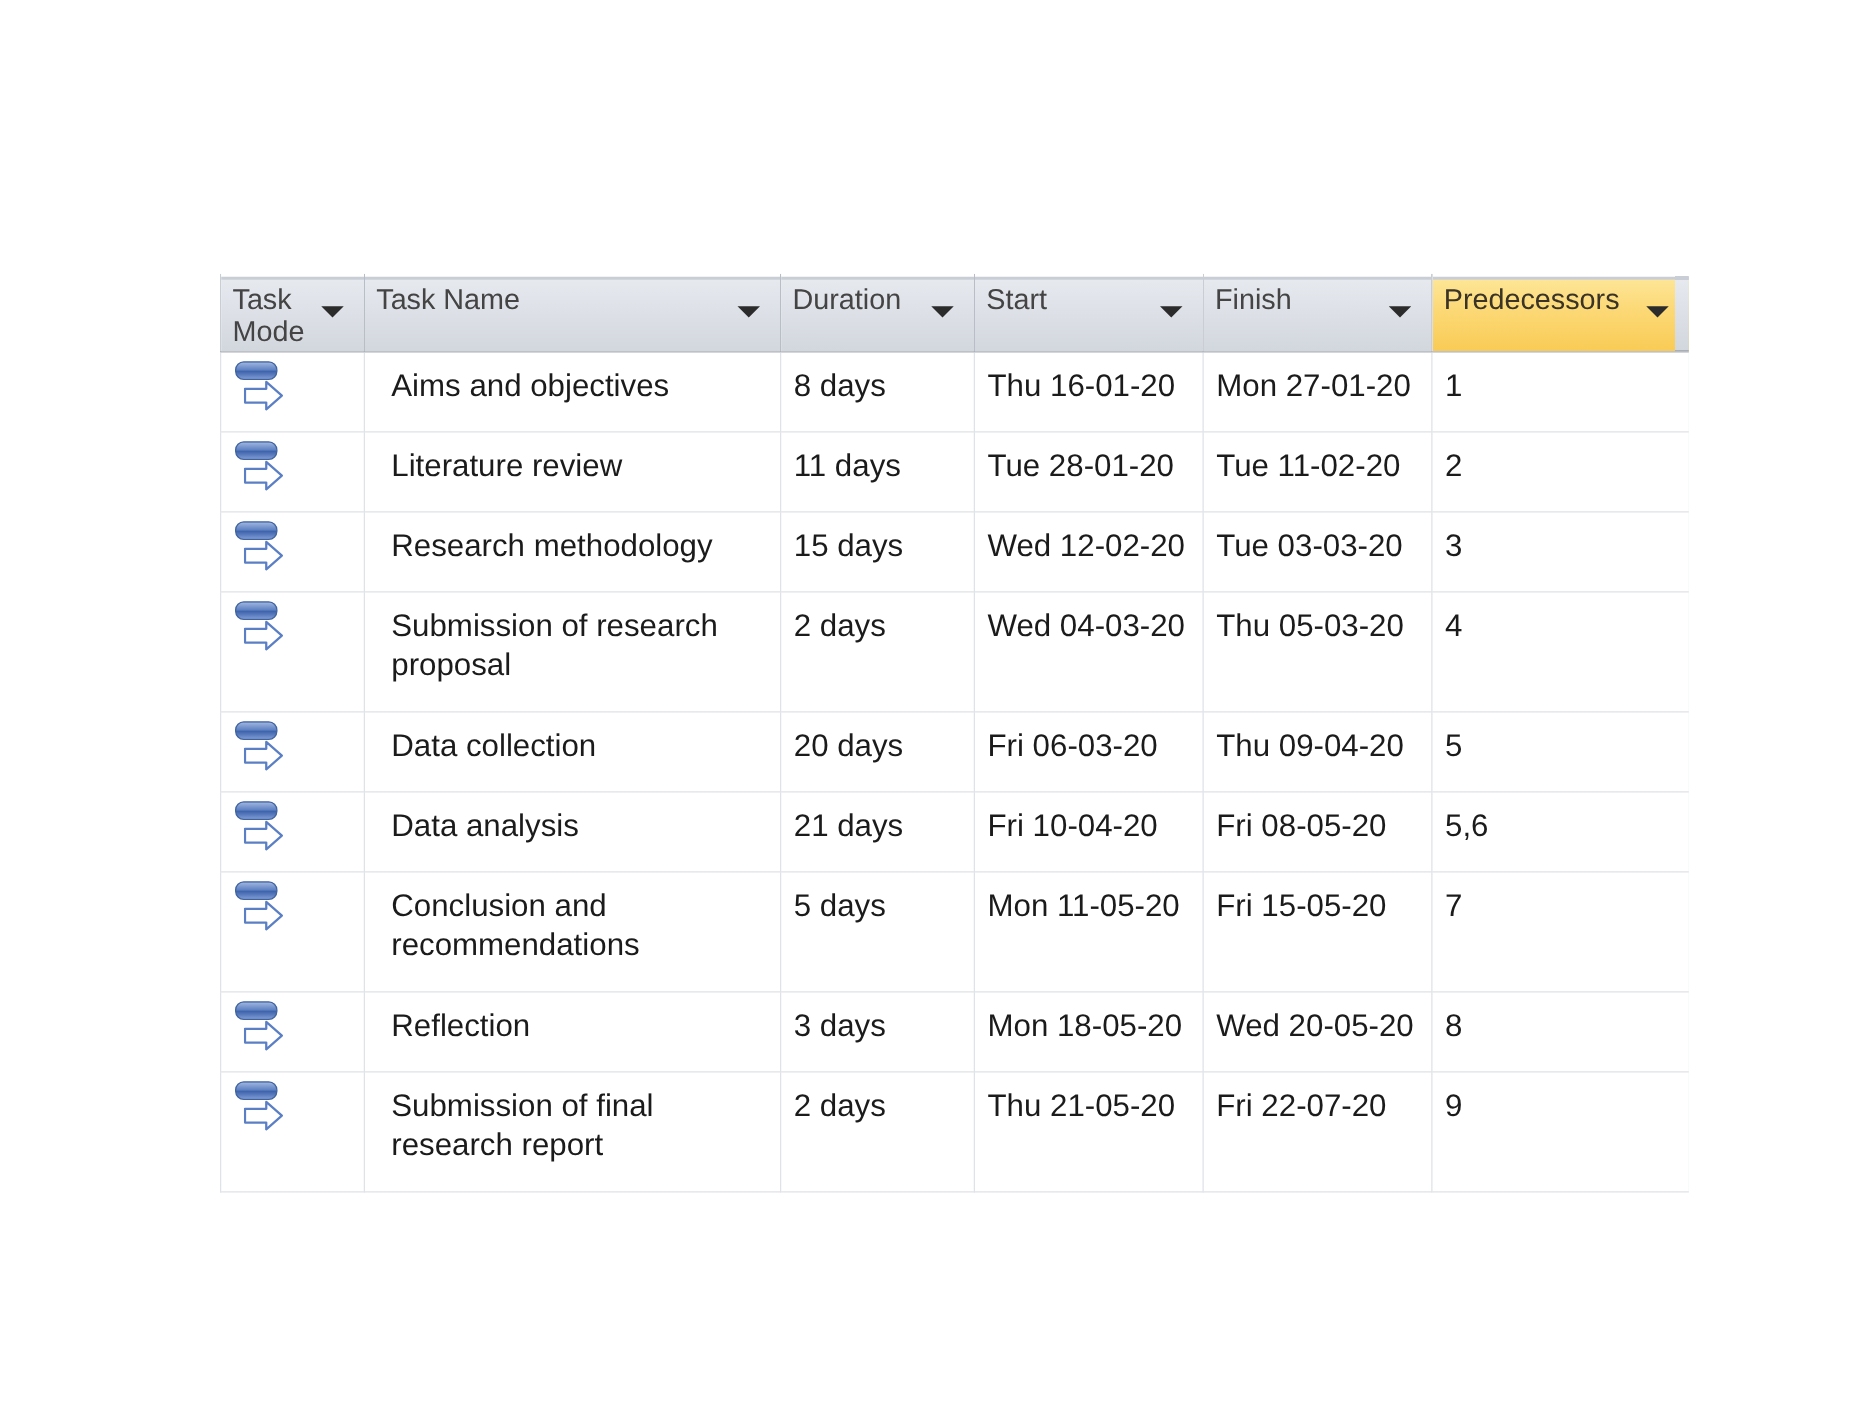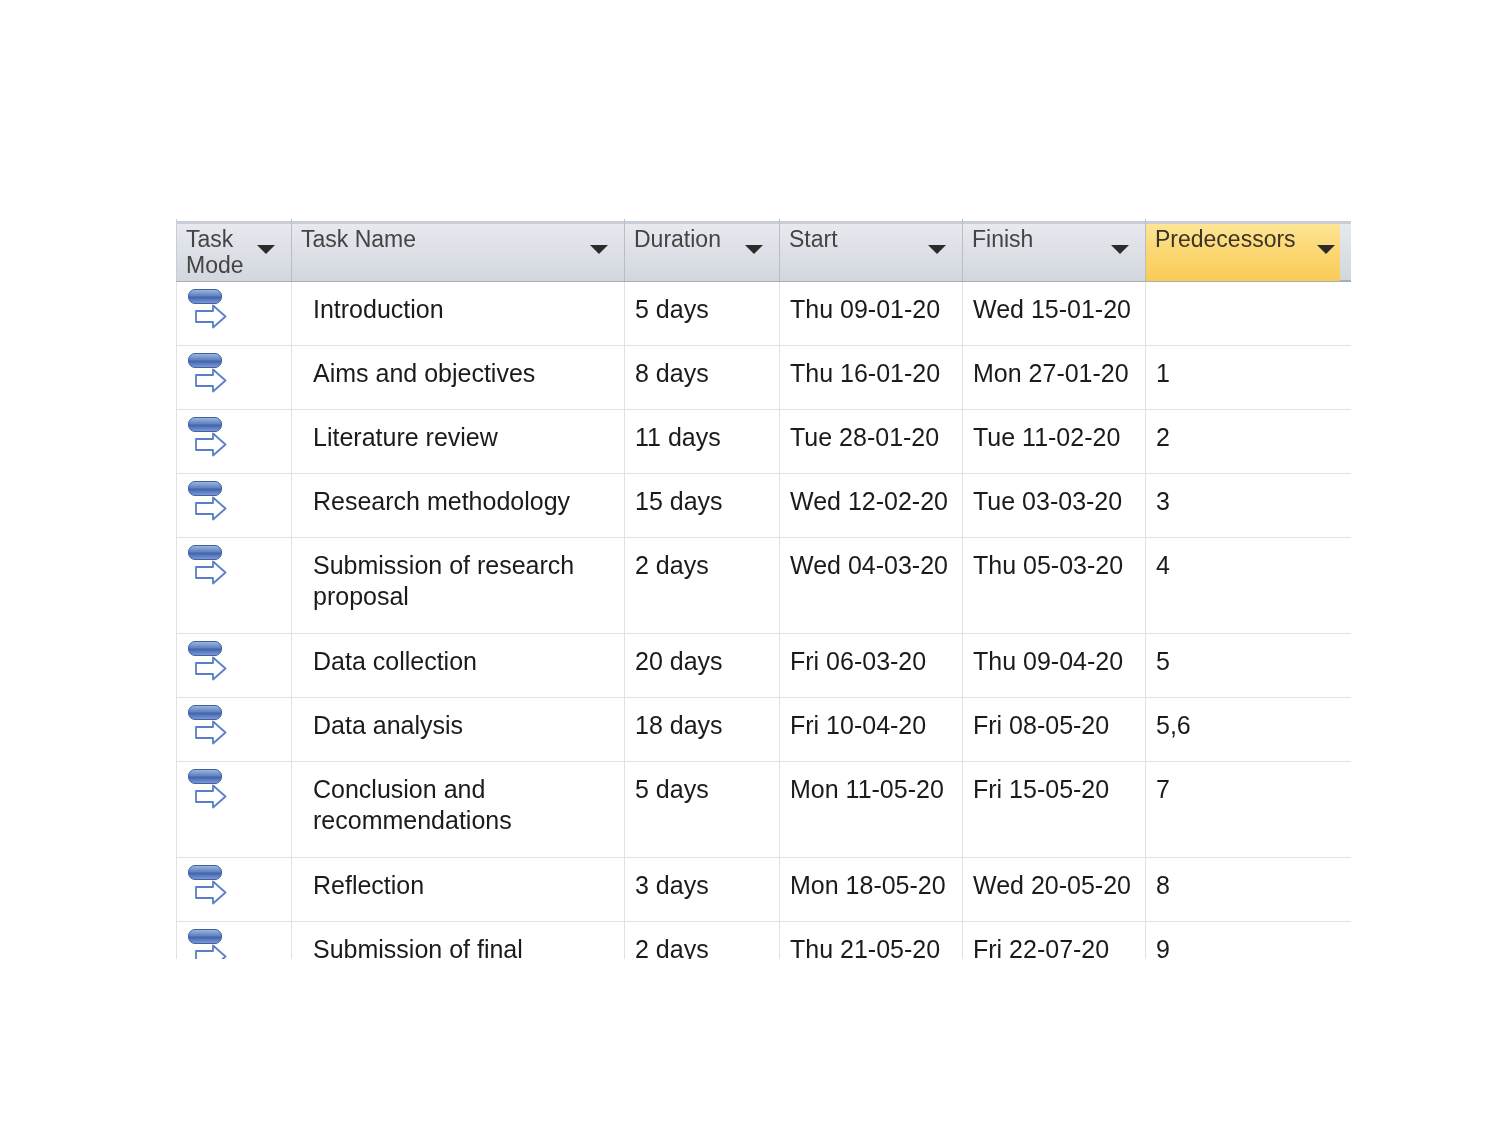--- a/index.html
+++ b/index.html
@@ -231,186 +231,159 @@
               <span class="cell">
                 <span class="taskmode-icon">
                   <span class="bar"></span>
                   <svg class="arrow" viewBox="0 0 32 26">
                     <path d="M1 7 H18 V1.5 L30.5 12.5 L18 23.5 V18 H1 Z" fill="#ffffff" stroke="#5b7fc4" stroke-width="1.8" stroke-linejoin="round"></path>
                   </svg>
                 </span>
               </span>
             </td>
             <td class="name-cell">
-              <span class="cell">Introduction</span>
-            </td>
-            <td>
-              <span class="cell">5 days</span>
-            </td>
-            <td>
-              <span class="cell">Thu 09-01-20</span>
-            </td>
-            <td>
-              <span class="cell">Wed 15-01-20</span>
-            </td>
-            <td>
-              <span class="cell"></span>
+              <span class="cell">Aims and objectives</span>
+            </td>
+            <td>
+              <span class="cell">8 days</span>
+            </td>
+            <td>
+              <span class="cell">Thu 16-01-20</span>
+            </td>
+            <td>
+              <span class="cell">Mon 27-01-20</span>
+            </td>
+            <td>
+              <span class="cell">1</span>
+            </td>
+          </tr>
+          <tr class="r1" style="height: 64px; padding-left: 16px;">
+            <td class="mode-cell">
+              <span class="cell">
+                <span class="taskmode-icon">
+                  <span class="bar"></span>
+                  <svg class="arrow" viewBox="0 0 32 26">
+                    <path d="M1 7 H18 V1.5 L30.5 12.5 L18 23.5 V18 H1 Z" fill="#ffffff" stroke="#5b7fc4" stroke-width="1.8" stroke-linejoin="round"></path>
+                  </svg>
+                </span>
+              </span>
+            </td>
+            <td class="name-cell">
+              <span class="cell">Literature review</span>
+            </td>
+            <td>
+              <span class="cell">11 days</span>
+            </td>
+            <td>
+              <span class="cell">Tue 28-01-20</span>
+            </td>
+            <td>
+              <span class="cell">Tue 11-02-20</span>
+            </td>
+            <td>
+              <span class="cell">2</span>
             </td>
           </tr>
           <tr class="r1" style="height: 64px;">
             <td class="mode-cell">
               <span class="cell">
                 <span class="taskmode-icon">
                   <span class="bar"></span>
                   <svg class="arrow" viewBox="0 0 32 26">
                     <path d="M1 7 H18 V1.5 L30.5 12.5 L18 23.5 V18 H1 Z" fill="#ffffff" stroke="#5b7fc4" stroke-width="1.8" stroke-linejoin="round"></path>
                   </svg>
                 </span>
               </span>
             </td>
             <td class="name-cell">
-              <span class="cell">Aims and objectives</span>
-            </td>
-            <td>
-              <span class="cell">8 days</span>
-            </td>
-            <td>
-              <span class="cell">Thu 16-01-20</span>
-            </td>
-            <td>
-              <span class="cell">Mon 27-01-20</span>
-            </td>
-            <td>
-              <span class="cell">1</span>
-            </td>
-          </tr>
-          <tr class="r1" style="height: 64px; padding-left: 16px;">
-            <td class="mode-cell">
-              <span class="cell">
-                <span class="taskmode-icon">
-                  <span class="bar"></span>
-                  <svg class="arrow" viewBox="0 0 32 26">
-                    <path d="M1 7 H18 V1.5 L30.5 12.5 L18 23.5 V18 H1 Z" fill="#ffffff" stroke="#5b7fc4" stroke-width="1.8" stroke-linejoin="round"></path>
-                  </svg>
-                </span>
-              </span>
-            </td>
-            <td class="name-cell">
-              <span class="cell">Literature review</span>
-            </td>
-            <td>
-              <span class="cell">11 days</span>
-            </td>
-            <td>
-              <span class="cell">Tue 28-01-20</span>
-            </td>
-            <td>
-              <span class="cell">Tue 11-02-20</span>
-            </td>
-            <td>
-              <span class="cell">2</span>
+              <span class="cell">Research methodology</span>
+            </td>
+            <td>
+              <span class="cell">15 days</span>
+            </td>
+            <td>
+              <span class="cell">Wed 12-02-20</span>
+            </td>
+            <td>
+              <span class="cell">Tue 03-03-20</span>
+            </td>
+            <td>
+              <span class="cell">3</span>
+            </td>
+          </tr>
+          <tr class="r2" style="height: 96px;">
+            <td class="mode-cell">
+              <span class="cell">
+                <span class="taskmode-icon">
+                  <span class="bar"></span>
+                  <svg class="arrow" viewBox="0 0 32 26">
+                    <path d="M1 7 H18 V1.5 L30.5 12.5 L18 23.5 V18 H1 Z" fill="#ffffff" stroke="#5b7fc4" stroke-width="1.8" stroke-linejoin="round"></path>
+                  </svg>
+                </span>
+              </span>
+            </td>
+            <td class="name-cell">
+              <span class="cell">Submission of research proposal</span>
+            </td>
+            <td>
+              <span class="cell">2 days</span>
+            </td>
+            <td>
+              <span class="cell">Wed 04-03-20</span>
+            </td>
+            <td>
+              <span class="cell">Thu 05-03-20</span>
+            </td>
+            <td>
+              <span class="cell">4</span>
             </td>
           </tr>
           <tr class="r1" style="height: 64px;">
             <td class="mode-cell">
               <span class="cell">
                 <span class="taskmode-icon">
                   <span class="bar"></span>
                   <svg class="arrow" viewBox="0 0 32 26">
                     <path d="M1 7 H18 V1.5 L30.5 12.5 L18 23.5 V18 H1 Z" fill="#ffffff" stroke="#5b7fc4" stroke-width="1.8" stroke-linejoin="round"></path>
                   </svg>
                 </span>
               </span>
             </td>
             <td class="name-cell">
-              <span class="cell">Research methodology</span>
-            </td>
-            <td>
-              <span class="cell">15 days</span>
-            </td>
-            <td>
-              <span class="cell">Wed 12-02-20</span>
-            </td>
-            <td>
-              <span class="cell">Tue 03-03-20</span>
-            </td>
-            <td>
-              <span class="cell">3</span>
-            </td>
-          </tr>
-          <tr class="r2" style="height: 96px;">
-            <td class="mode-cell">
-              <span class="cell">
-                <span class="taskmode-icon">
-                  <span class="bar"></span>
-                  <svg class="arrow" viewBox="0 0 32 26">
-                    <path d="M1 7 H18 V1.5 L30.5 12.5 L18 23.5 V18 H1 Z" fill="#ffffff" stroke="#5b7fc4" stroke-width="1.8" stroke-linejoin="round"></path>
-                  </svg>
-                </span>
-              </span>
-            </td>
-            <td class="name-cell">
-              <span class="cell">Submission of research proposal</span>
-            </td>
-            <td>
-              <span class="cell">2 days</span>
-            </td>
-            <td>
-              <span class="cell">Wed 04-03-20</span>
-            </td>
-            <td>
-              <span class="cell">Thu 05-03-20</span>
-            </td>
-            <td>
-              <span class="cell">4</span>
+              <span class="cell">Data collection</span>
+            </td>
+            <td>
+              <span class="cell">20 days</span>
+            </td>
+            <td>
+              <span class="cell">Fri 06-03-20</span>
+            </td>
+            <td>
+              <span class="cell">Thu 09-04-20</span>
+            </td>
+            <td>
+              <span class="cell">5</span>
             </td>
           </tr>
           <tr class="r1" style="height: 64px;">
             <td class="mode-cell">
               <span class="cell">
                 <span class="taskmode-icon">
                   <span class="bar"></span>
                   <svg class="arrow" viewBox="0 0 32 26">
                     <path d="M1 7 H18 V1.5 L30.5 12.5 L18 23.5 V18 H1 Z" fill="#ffffff" stroke="#5b7fc4" stroke-width="1.8" stroke-linejoin="round"></path>
                   </svg>
                 </span>
               </span>
             </td>
             <td class="name-cell">
-              <span class="cell">Data collection</span>
-            </td>
-            <td>
-              <span class="cell">20 days</span>
-            </td>
-            <td>
-              <span class="cell">Fri 06-03-20</span>
-            </td>
-            <td>
-              <span class="cell">Thu 09-04-20</span>
-            </td>
-            <td>
-              <span class="cell">5</span>
-            </td>
-          </tr>
-          <tr class="r1" style="height: 64px;">
-            <td class="mode-cell">
-              <span class="cell">
-                <span class="taskmode-icon">
-                  <span class="bar"></span>
-                  <svg class="arrow" viewBox="0 0 32 26">
-                    <path d="M1 7 H18 V1.5 L30.5 12.5 L18 23.5 V18 H1 Z" fill="#ffffff" stroke="#5b7fc4" stroke-width="1.8" stroke-linejoin="round"></path>
-                  </svg>
-                </span>
-              </span>
-            </td>
-            <td class="name-cell">
               <span class="cell">Data analysis</span>
             </td>
             <td>
-              <span class="cell">18 days</span>
+              <span class="cell">21 days</span>
             </td>
             <td>
               <span class="cell">Fri 10-04-20</span>
             </td>
             <td>
               <span class="cell">Fri 08-05-20</span>
             </td>
             <td>
               <span class="cell">5,6</span>
             </td>

